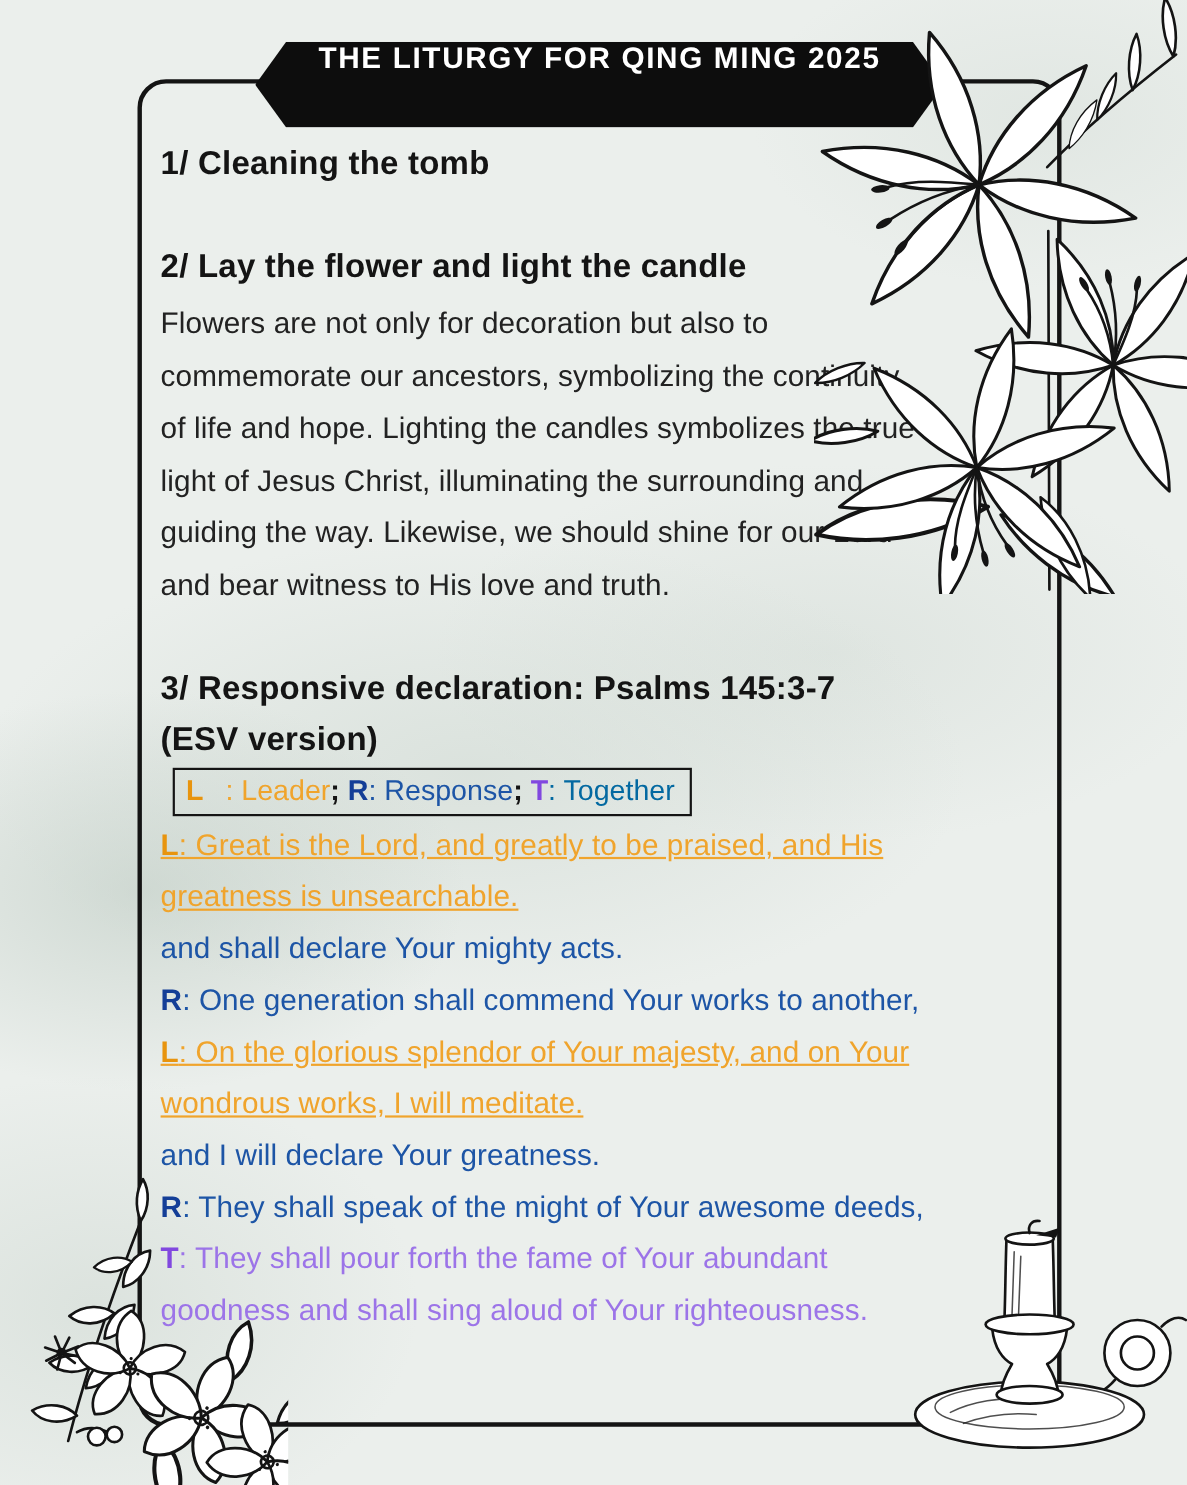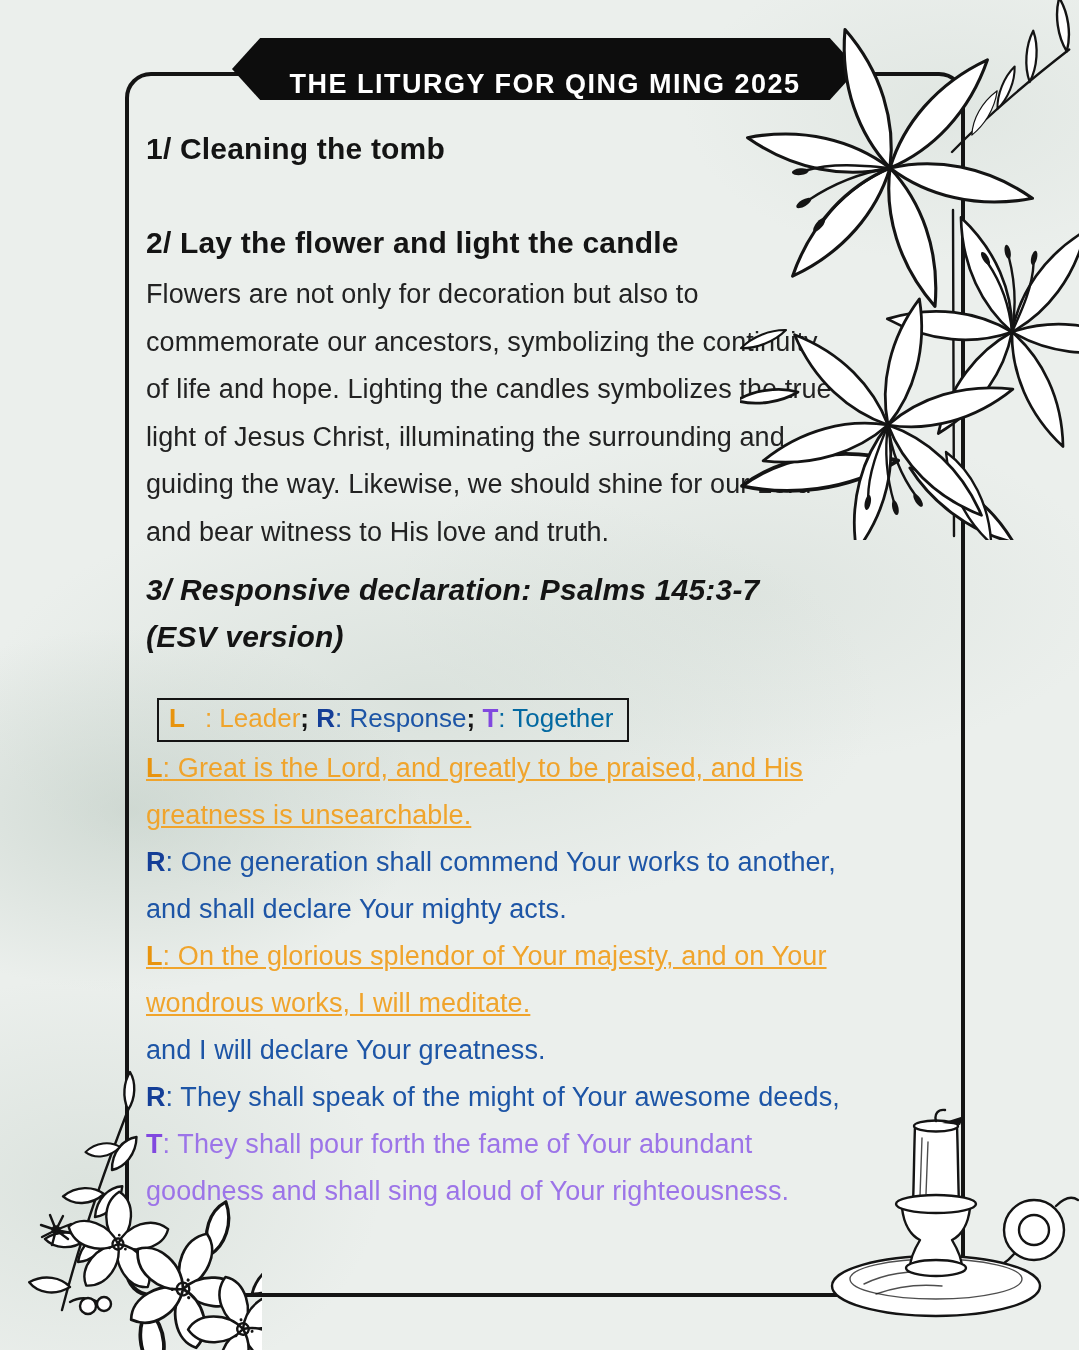--- a/index.html
+++ b/index.html
@@ -12,35 +12,35 @@
       radial-gradient(ellipse 500px 240px at 70% 44%, rgba(203,213,206,.38), transparent 72%),
       radial-gradient(ellipse 420px 300px at 8% 88%, rgba(196,208,200,.40), transparent 70%),
       radial-gradient(ellipse 380px 220px at 88% 8%, rgba(205,215,208,.35), transparent 70%),
       #ebefec;
   }
   .frame{
     position:absolute;left:125px;top:72px;width:832px;height:1217px;
     border:4px solid #141414;border-radius:26px;z-index:1;
   }
   .banner{
-    position:absolute;left:232px;top:38px;width:626px;height:62px;z-index:3;
-    background:#0d0d0d;display:flex;align-items:flex-end;justify-content:center;
+    position:absolute;left:232px;top:38px;width:626px;height:78px;z-index:3;
+    background:#0d0d0d;display:flex;align-items:flex-start;justify-content:center;
     clip-path:polygon(0% 50%,4.5% 0%,95.5% 0%,100% 50%,95.5% 100%,4.5% 100%);
   }
   .banner span{
     color:#ffffff;font-size:27px;font-weight:700;letter-spacing:1.5px;white-space:nowrap;
   }
   .content{position:absolute;left:0;top:0;width:1059px;height:1350px;z-index:2;}
   .heading{
     position:absolute;left:146px;color:#141414;font-weight:800;font-size:30px;
     white-space:nowrap;letter-spacing:.2px;
   }
   .h1pos{top:132px;}
   .h2pos{top:226px;}
-  .h3pos{top:566px;line-height:47px;font-style:italic;}
+  .h3pos{top:602px;line-height:47px;}
   .para{
     position:absolute;left:146px;top:271px;font-size:27px;color:#222222;
     line-height:47.5px;white-space:nowrap;letter-spacing:.1px;
   }
   .legend{
     position:absolute;left:157px;top:698px;display:inline-block;
     border:2.5px solid #141414;padding:3px 14px 6px 10px;font-size:26px;white-space:nowrap;
     background:transparent;
   }
   .legend b{font-weight:800;}
@@ -218,22 +218,22 @@
     <div>(ESV version)</div>
   </div>
 
   <div class="legend">
     <b class="k-L">L</b><span class="t-L">: Leader</span><span class="sep">; </span><b class="k-R">R</b><span class="t-R">: Response</span><span class="sep">; </span><b class="k-T">T</b><span class="t-T">: Together</span>
   </div>
 
   <div class="responsive">
     <div class="line-L"><b>L</b><span>: Great is the Lord, and greatly to be praised, and His</span></div>
     <div class="line-L"><b></b><span>greatness is unsearchable.</span></div>
+    <div class="line-R"><b></b><span>and shall declare Your mighty acts.</span></div>
     <div class="line-R"><b>R</b><span>: One generation shall commend Your works to another,</span></div>
-    <div class="line-R"><b></b><span>and shall declare Your mighty acts.</span></div>
     <div class="line-L"><b>L</b><span>: On the glorious splendor of Your majesty, and on Your</span></div>
     <div class="line-L"><b></b><span>wondrous works, I will meditate.</span></div>
     <div class="line-R"><b></b><span>and I will declare Your greatness.</span></div>
     <div class="line-R"><b>R</b><span>: They shall speak of the might of Your awesome deeds,</span></div>
     <div class="line-T"><b>T</b><span>: They shall pour forth the fame of Your abundant</span></div>
     <div class="line-T"><b></b><span>goodness and shall sing aloud of Your righteousness.</span></div>
   </div>
 </div>
 
 </body></html>

